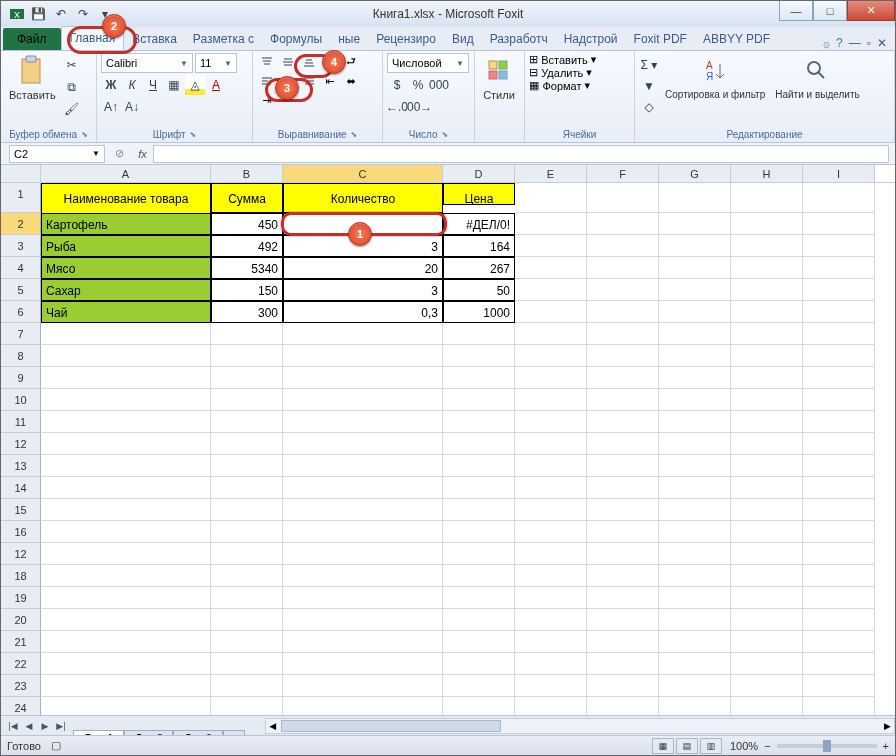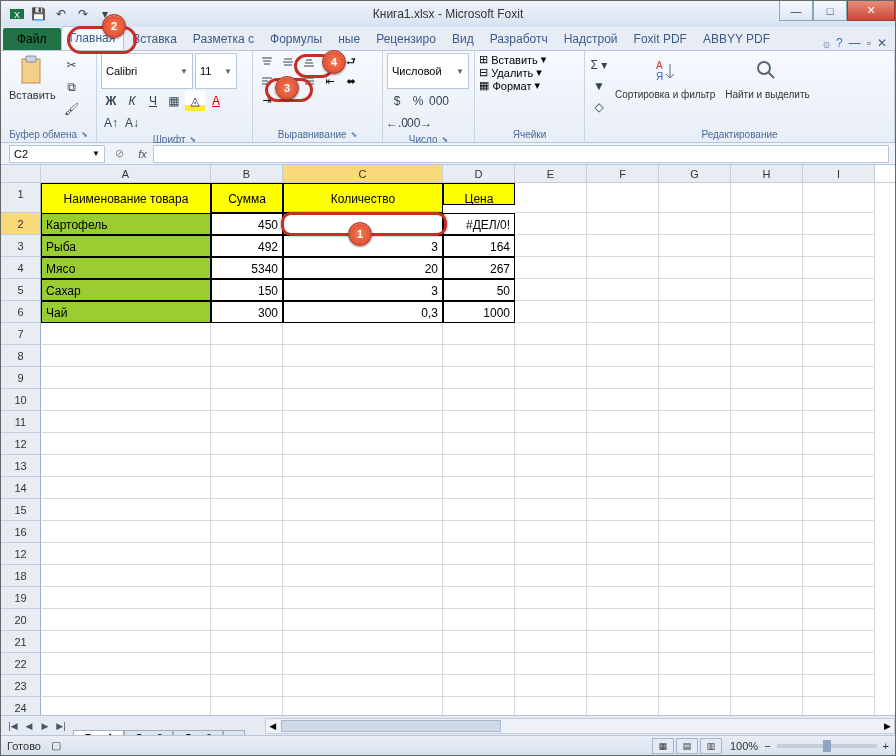--- a/index.html
+++ b/index.html
@@ -26,21 +26,21 @@
   .ribbon { height: 92px; background: linear-gradient(#f7faff,#e8eef7); border-bottom: 1px solid #b6c5db; display: flex; }
   .group { border-right: 1px solid #c8d4e6; display: flex; flex-direction: column; padding: 2px 4px 0 4px; }
   .group-body { flex: 1; display: flex; align-items: flex-start; gap: 2px; }
   .group-label { text-align: center; font-size: 10px; color: #4a6a9a; padding: 1px 0 2px 0; display: flex; justify-content: center; align-items: center; gap: 4px; }
   .group-label .launcher { font-size: 8px; color: #6a8ab8; }
   .bigbtn { display: flex; flex-direction: column; align-items: center; justify-content: center; padding: 2px 4px; gap: 2px; }
   .bigbtn .icn { width: 32px; height: 32px; display: flex; align-items: center; justify-content: center; font-size: 22px; }
   .bigbtn .lbl { font-size: 11px; color: #333; text-align: center; }
   .smallcol { display: flex; flex-direction: column; gap: 2px; padding-top: 2px; }
   .smallbtn { width: 20px; height: 20px; display: flex; align-items: center; justify-content: center; font-size: 12px; color: #345; }
-  .combo { display: flex; align-items: center; border: 1px solid #b8c6da; background: #fff; height: 36px; font-size: 11px; padding: 0 4px; text-align: right; }
+  .combo { display: flex; align-items: center; border: 1px solid #b8c6da; background: #fff; height: 20px; font-size: 11px; padding: 0 4px; text-align: right; }
   .combo .dd { margin-left: auto; font-size: 8px; color: #567; }
   .fontrow { display: flex; gap: 2px; }
   .row3 { display: flex; gap: 1px; }
   .albtn { width: 20px; height: 18px; border: 1px solid transparent; display: flex; align-items: center; justify-content: center; }
   
   
   .fbar { height: 22px; background: #eef3fa; display: flex; align-items: center; border-bottom: 1px solid #b6c5db; }
   .namebox { width: 96px; height: 18px; border: 1px solid #b8c6da; background: #fff; margin-left: 8px; padding: 0 4px; display: flex; align-items: center; font-size: 11px; }
   .namebox .dd { margin-left: auto; font-size: 8px; }
   .fxlabel { margin: 0 6px 0 14px; font-style: italic; font-size: 11px; color: #555; }
@@ -281,20 +281,36 @@
           <div class="smallbtn">←.0</div>
           <div class="smallbtn">.00→</div>
         </div>
       </div>
       <div class="group-label">
           <span>Число</span>
           <span class="launcher">⬊</span>
         </div>
     </div>
 
+    <div class="group" style="width:50px">
+      <div class="group-body">
+        <div class="bigbtn">
+          <div class="icn">
+              <svg width="24" height="24">
+                <rect x="2" y="2" width="8" height="8" fill="#f4d58a" stroke="#b7924a"></rect>
+                <rect x="12" y="2" width="8" height="8" fill="#9acd32" stroke="#6a9"></rect>
+                <rect x="2" y="12" width="8" height="8" fill="#e88" stroke="#c66"></rect>
+                <rect x="12" y="12" width="8" height="8" fill="#8bd" stroke="#6ab"></rect>
+              </svg>
+            </div>
+          <div class="lbl">Стили</div>
+        </div>
+      </div>
+      <div class="group-label"></div>
+    </div>
 
     <div class="group" style="width:110px">
       <div class="group-body" style="flex-direction:column;gap:0;">
         <div style="display:flex;align-items:center;gap:3px;font-size:11px;"><span>⊞</span><span>Вставить</span> ▾</div>
         <div style="display:flex;align-items:center;gap:3px;font-size:11px;"><span>⊟</span><span>Удалить</span> ▾</div>
         <div style="display:flex;align-items:center;gap:3px;font-size:11px;"><span>▦</span><span>Формат</span> ▾</div>
       </div>
       <div class="group-label">Ячейки</div>
     </div>
 

